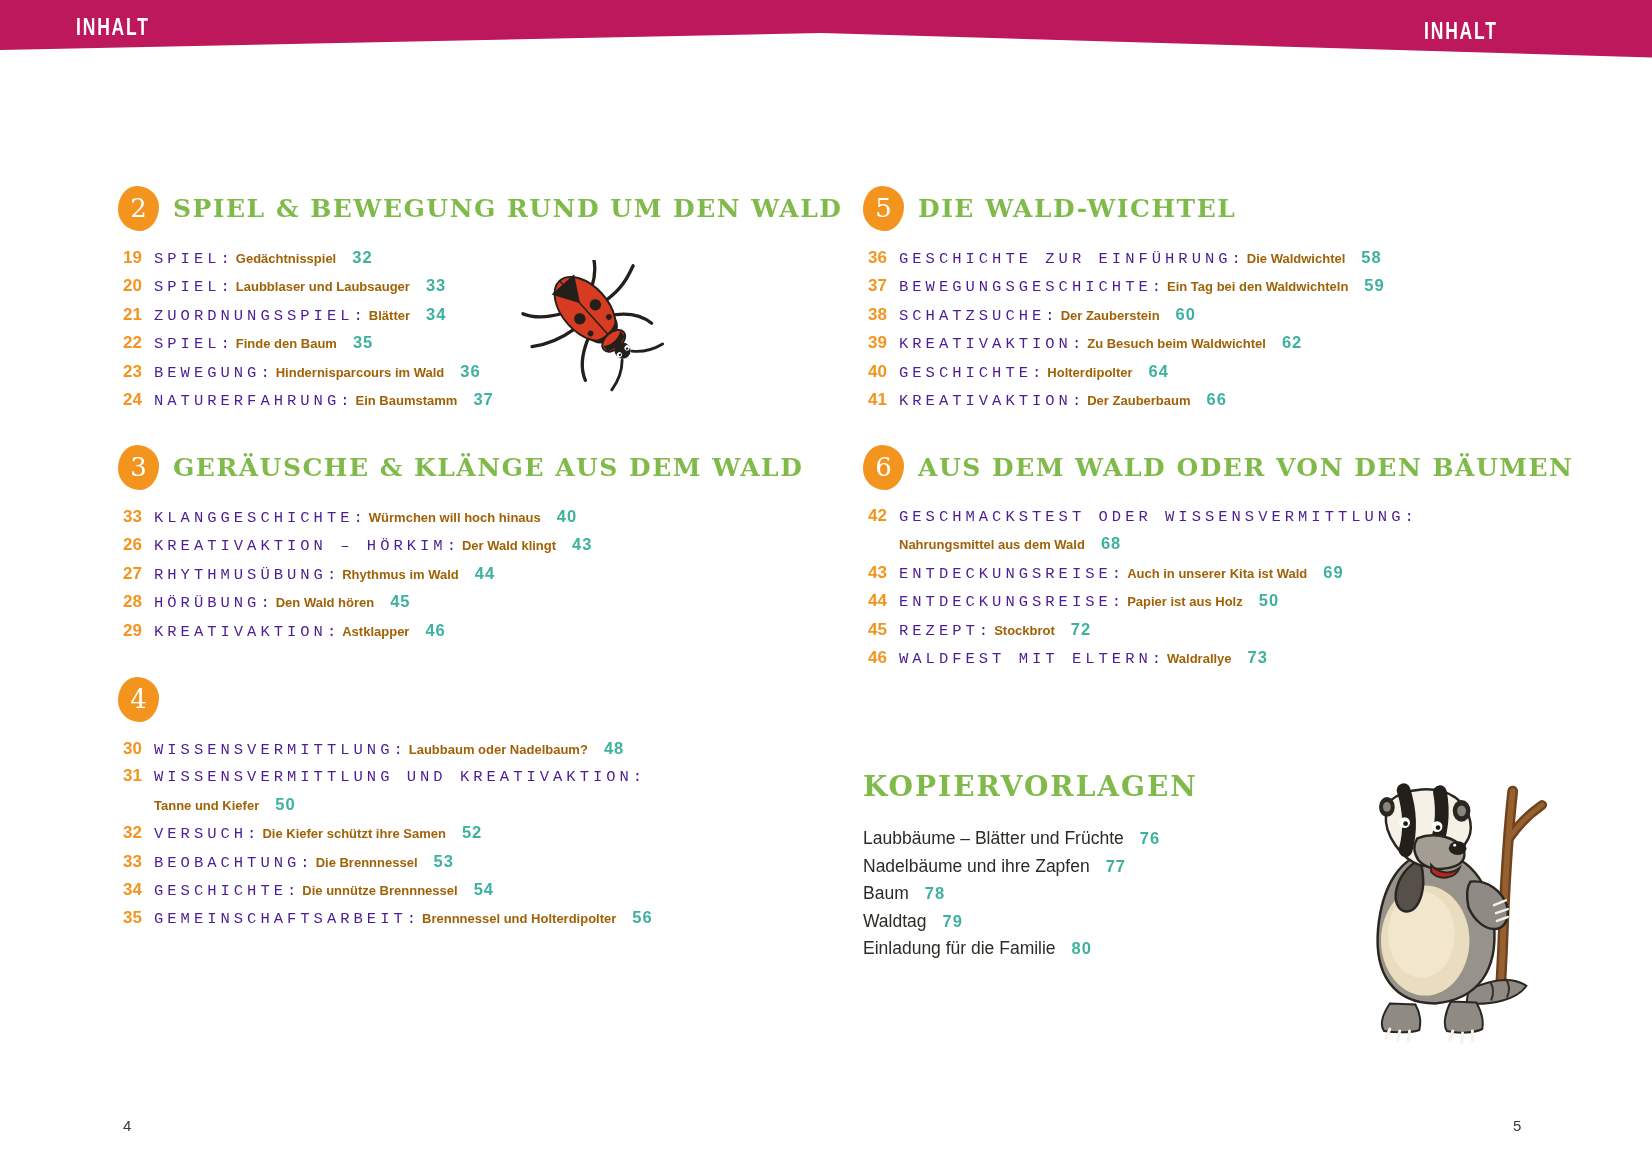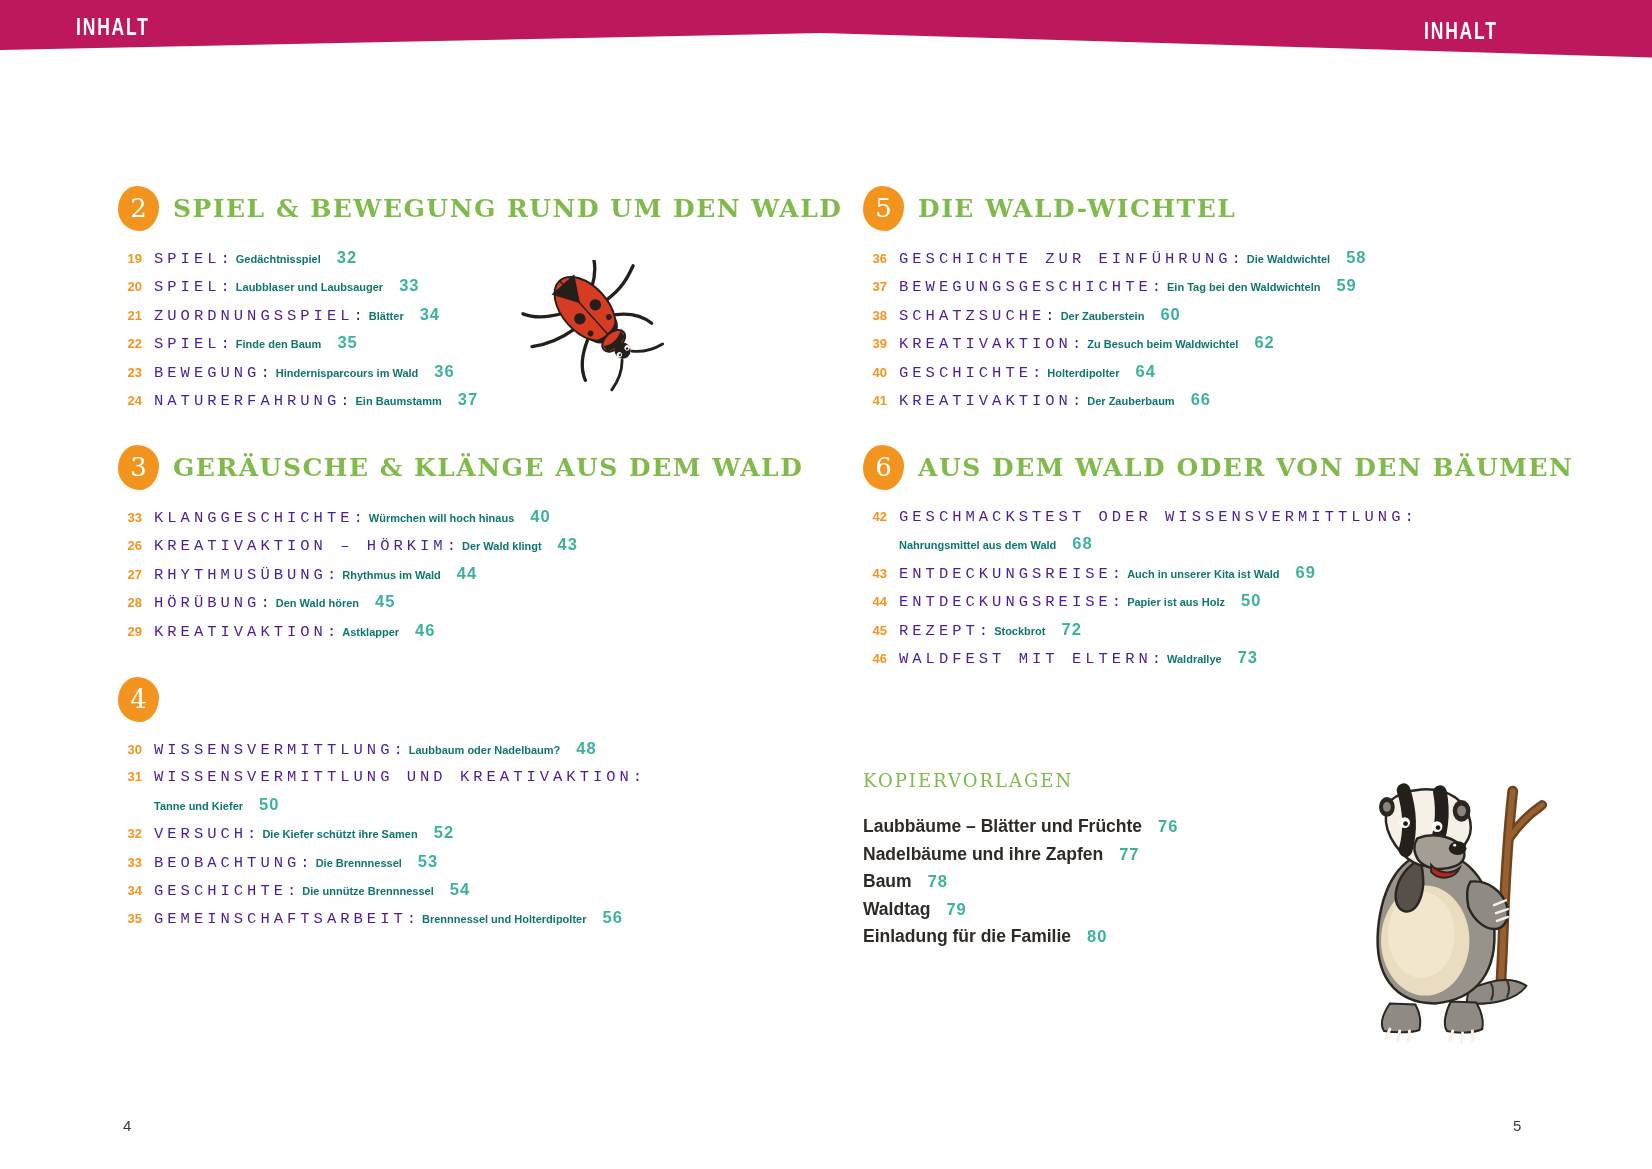--- a/index.html
+++ b/index.html
@@ -32,33 +32,33 @@
     border-radius:46% 54% 48% 52% / 52% 46% 54% 48%;
     display:flex;align-items:center;justify-content:center;
   }
   .badge-num{color:#fff;font-family:"DejaVu Serif",serif;font-size:26px;transform:translateY(-1px);}
   .sec-title{
     margin:0 0 0 14px;color:#80ba4a;font-family:"DejaVu Serif",serif;font-weight:700;
     font-size:25px;letter-spacing:1.5px;white-space:nowrap;
   }
   .toc-list{margin-top:13px;}
   .toc-row{display:flex;align-items:baseline;line-height:26.4px;}
-  .toc-num{flex:0 0 24px;text-align:right;color:#f3941e;font-weight:700;font-size:13px;margin-right:12px;}
+  .toc-num{flex:0 0 24px;text-align:right;color:#f3941e;font-weight:700;font-size:17px;margin-right:12px;}
   .toc-body{white-space:nowrap;}
   .toc-cat{font-family:"Liberation Mono",monospace;font-size:15.5px;letter-spacing:4px;color:#4c1d95;margin-right:2px;}
   .line-break{display:block;height:0;}
-  .toc-title{font-weight:700;font-size:11px;color:#0f766e;}
+  .toc-title{font-weight:700;font-size:13px;color:#a16207;}
   .pgno{color:#3db1a0;font-weight:700;font-size:16.5px;margin-left:16px;letter-spacing:1px;}
 
   
   .kv{position:absolute;left:863px;top:770px;width:560px;}
-  .kv-title{margin:0;color:#80ba4a;font-family:"DejaVu Serif",serif;font-weight:400;font-size:18px;letter-spacing:2px;}
+  .kv-title{margin:0;color:#80ba4a;font-family:"DejaVu Serif",serif;font-weight:700;font-size:28px;letter-spacing:2px;}
   .kv-list{margin-top:22px;}
   .kv-row{line-height:26.5px;white-space:nowrap;}
-  .kv-name{font-weight:700;font-size:17.5px;color:#2e2a26;}
+  .kv-name{font-weight:400;font-size:17.5px;color:#2e2a26;}
 
   
   .folio{position:absolute;font-size:15px;color:#3a3a3a;}
   .folio-left{left:123px;top:1117px;}
   .folio-right{left:1513px;top:1117px;}
 
   
   .bug{position:absolute;left:518px;top:260px;width:152px;height:133px;}
   .badger{position:absolute;left:1325px;top:780px;width:226px;height:272px;}
 </style>

